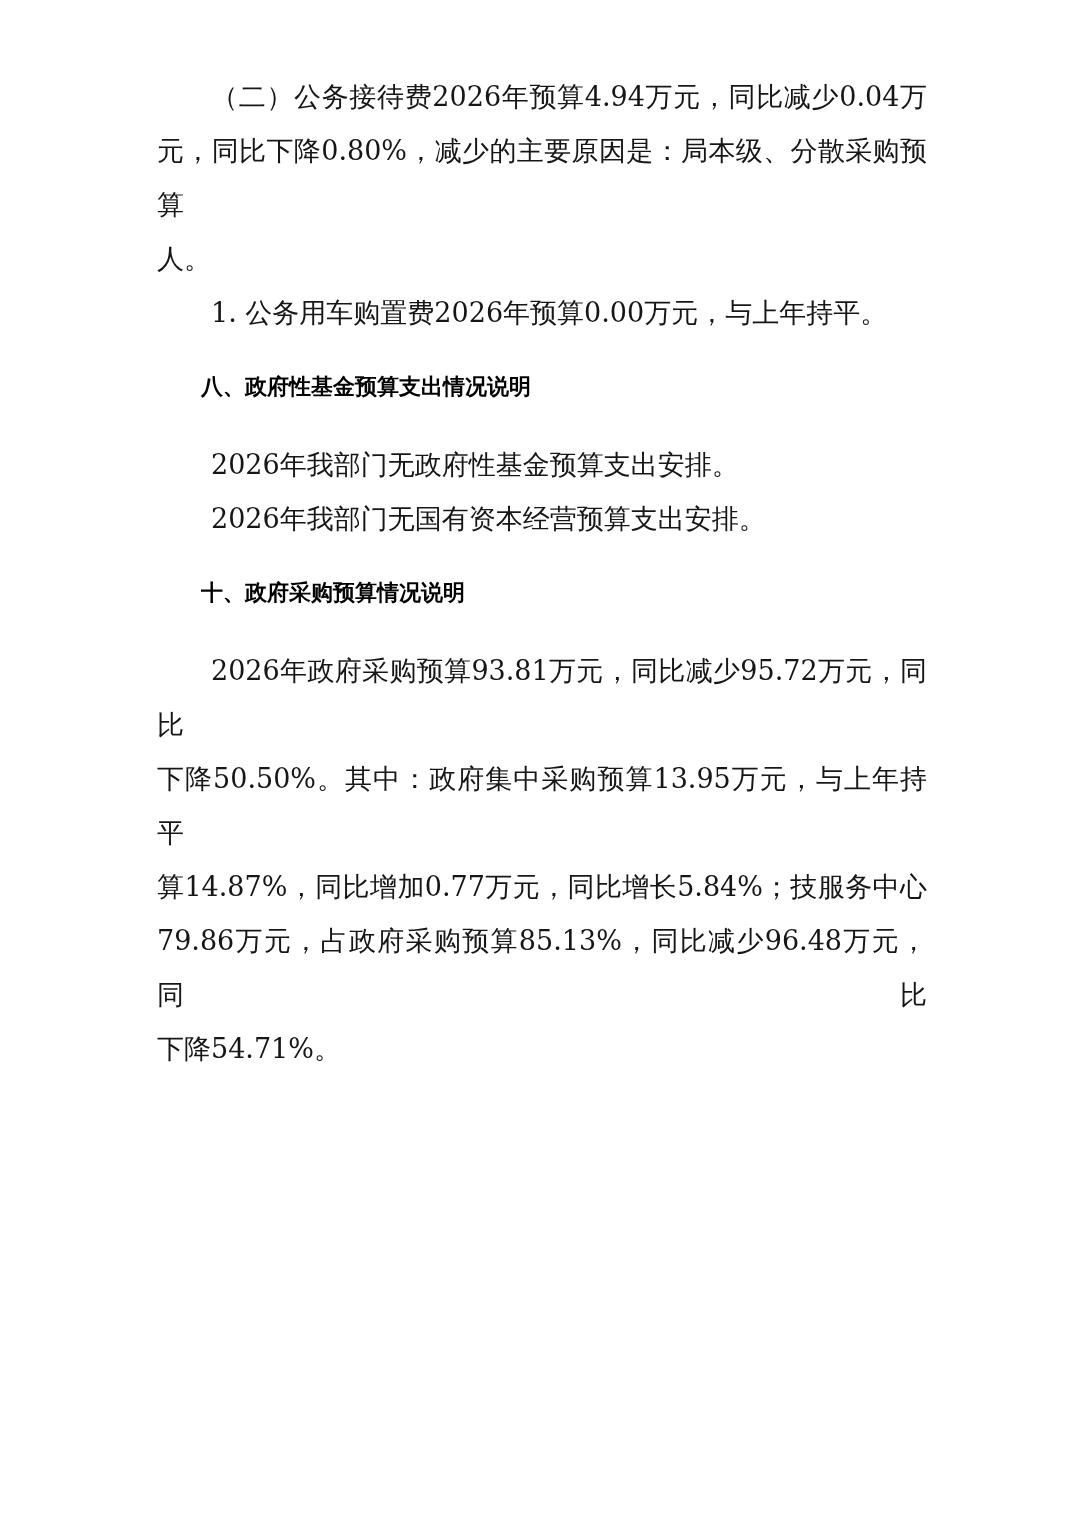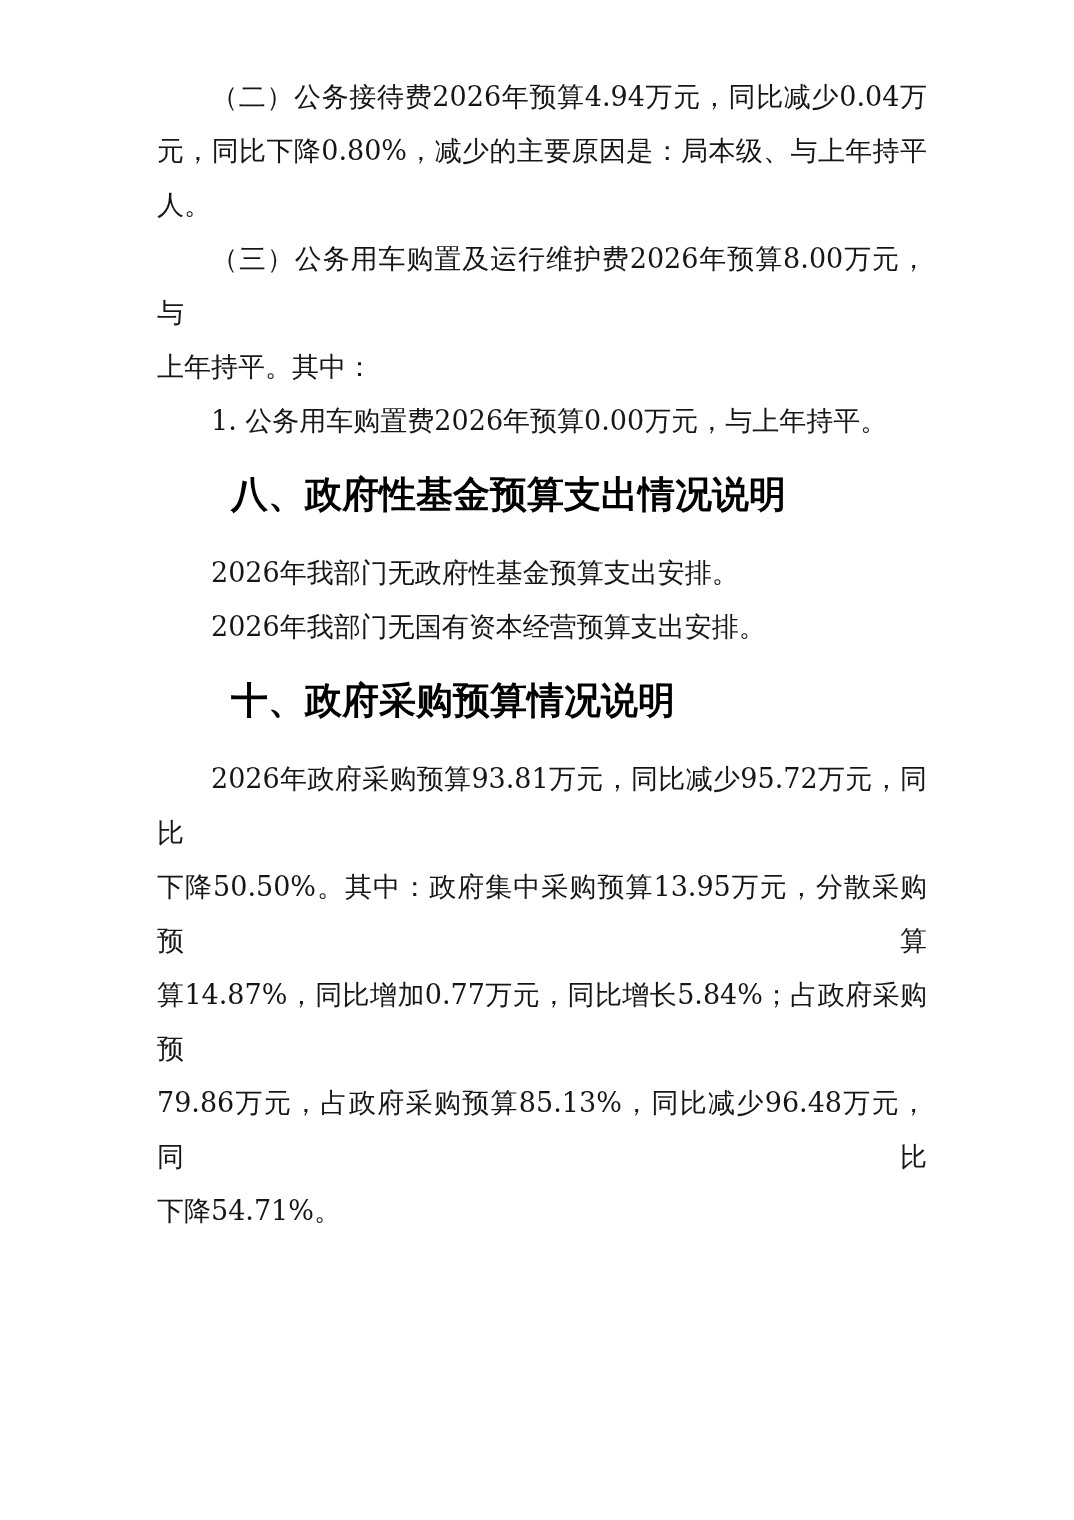--- a/index.html
+++ b/index.html
@@ -35,21 +35,21 @@
   }
   .para .line.first {
     text-indent: 2em;
   }
   .para .line.last {
     text-align-last: left;
   }
   .heading {
     font-family: "DejaVu Sans", "Liberation Sans", sans-serif;
     font-weight: 700;
-    font-size: 37px;
+    font-size: 22px;
     line-height: 54px;
     color: #000000;
     text-indent: 2em;
     margin: 20px 0 24px 0;
   }
   .footer {
     position: absolute;
     left: 0;
     right: 0;
     top: 1476px;
@@ -61,42 +61,38 @@
     font-family: "DejaVu Serif", "Liberation Serif", serif;
   }
 </style>
 </head>
 <body>
 
 <div class="page">
   <div class="doc-body">
       <div class="para">
         <div class="line first">（二）公务接待费2026年预算4.94万元，同比减少0.04万</div>
-        <div class="line">元，同比下降0.80%，减少的主要原因是：局本级、与上年持平</div>
+        <div class="line">元，同比下降0.80%，减少的主要原因是：局本级、分散采购预算</div>
         <div class="line last">人。</div>
-      </div>
-      <div class="para">
-        <div class="line first">（三）公务用车购置及运行维护费2026年预算8.00万元，与</div>
-        <div class="line last">上年持平。其中：</div>
       </div>
       <div class="para">
         <div class="line first last">1. 公务用车购置费2026年预算0.00万元，与上年持平。</div>
       </div>
       <div class="heading">八、政府性基金预算支出情况说明</div>
       <div class="para">
         <div class="line first last">2026年我部门无政府性基金预算支出安排。</div>
       </div>
       <div class="para">
         <div class="line first last">2026年我部门无国有资本经营预算支出安排。</div>
       </div>
       <div class="heading">十、政府采购预算情况说明</div>
       <div class="para">
         <div class="line first">2026年政府采购预算93.81万元，同比减少95.72万元，同比</div>
-        <div class="line">下降50.50%。其中：政府集中采购预算13.95万元，分散采购预算</div>
-        <div class="line">算14.87%，同比增加0.77万元，同比增长5.84%；占政府采购预</div>
+        <div class="line">下降50.50%。其中：政府集中采购预算13.95万元，与上年持平</div>
+        <div class="line">算14.87%，同比增加0.77万元，同比增长5.84%；技服务中心</div>
         <div class="line">79.86万元，占政府采购预算85.13%，同比减少96.48万元，同比</div>
         <div class="line last">下降54.71%。</div>
       </div>
     </div>
   <div class="footer">
     <span>- 9 -</span>
   </div>
 </div>
 
 </body></html>

